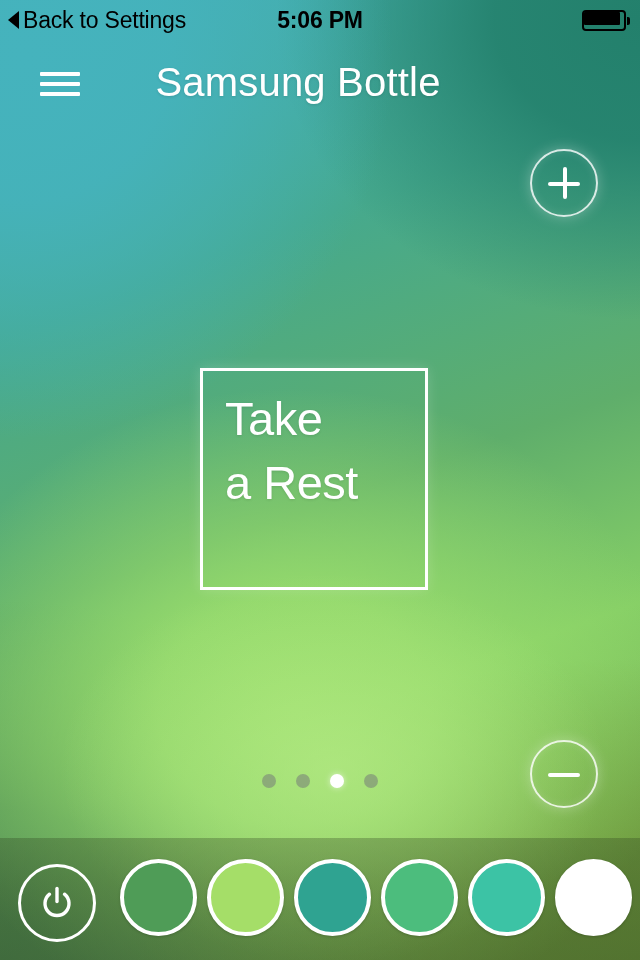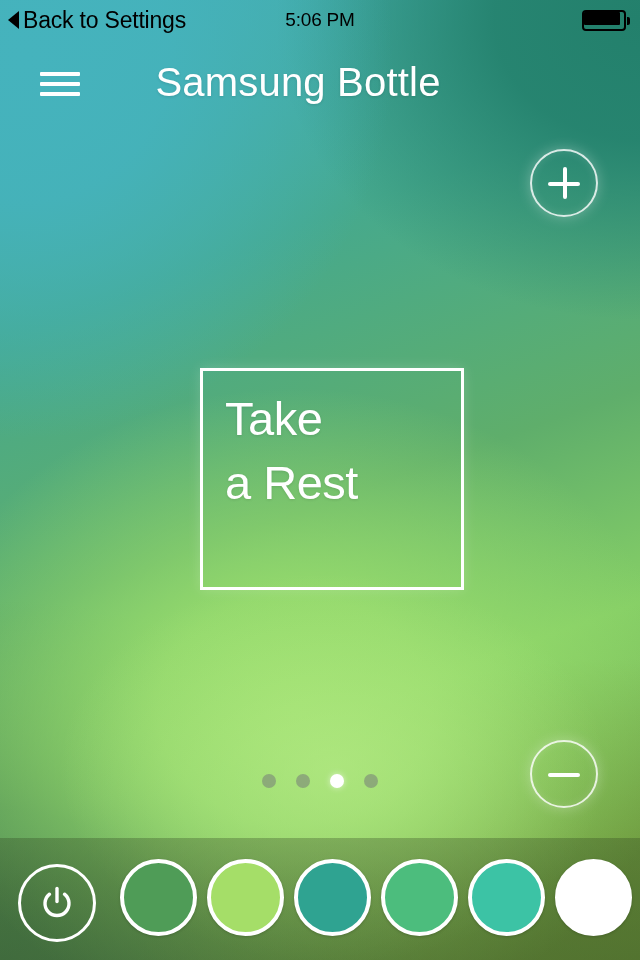--- a/index.html
+++ b/index.html
@@ -44,21 +44,21 @@
   }
   .sb-tri{
     width:0;height:0;
     border-top:9px solid transparent;
     border-bottom:9px solid transparent;
     border-right:11px solid #000;
     margin-right:2px;
   }
   .sb-time{
     position:absolute; left:0; right:0; text-align:center;
-    font-size:19px; font-weight:normal; letter-spacing:-0.2px;
+    font-size:23px; font-weight:bold; letter-spacing:-0.2px;
   }
   .sb-batt{
     position:absolute; right:10px; top:10px;
     width:48px; height:21px;
   }
   .sb-batt .shell{
     position:absolute; left:0; top:0; width:44px; height:21px;
     border:2px solid #000; border-radius:4px;
   }
   .sb-batt .fill{
@@ -104,21 +104,21 @@
   }
   .circ-btn .h{ left:16px; top:31px; width:32px; height:4px; }
   .circ-btn .v{ top:16px; left:31px; width:4px; height:32px; }
   #plus-button{ right:42px; top:149px; }
   #minus-button{ right:42px; top:740px; }
 
   
   .card{
     position:absolute;
     left:200px; top:368px;
-    width:264px; height:222px;
+    width:228px; height:222px;
     border:3px solid #fff;
     box-shadow:0 0 12px rgba(255,255,255,0.18);
   }
   .card-text{
     position:absolute; left:22px; top:16px;
     color:#fff;
     font-size:47px; line-height:1.36;
     font-weight:300;
     letter-spacing:-0.5px;
     text-shadow:0 1px 3px rgba(0,0,0,0.10);

